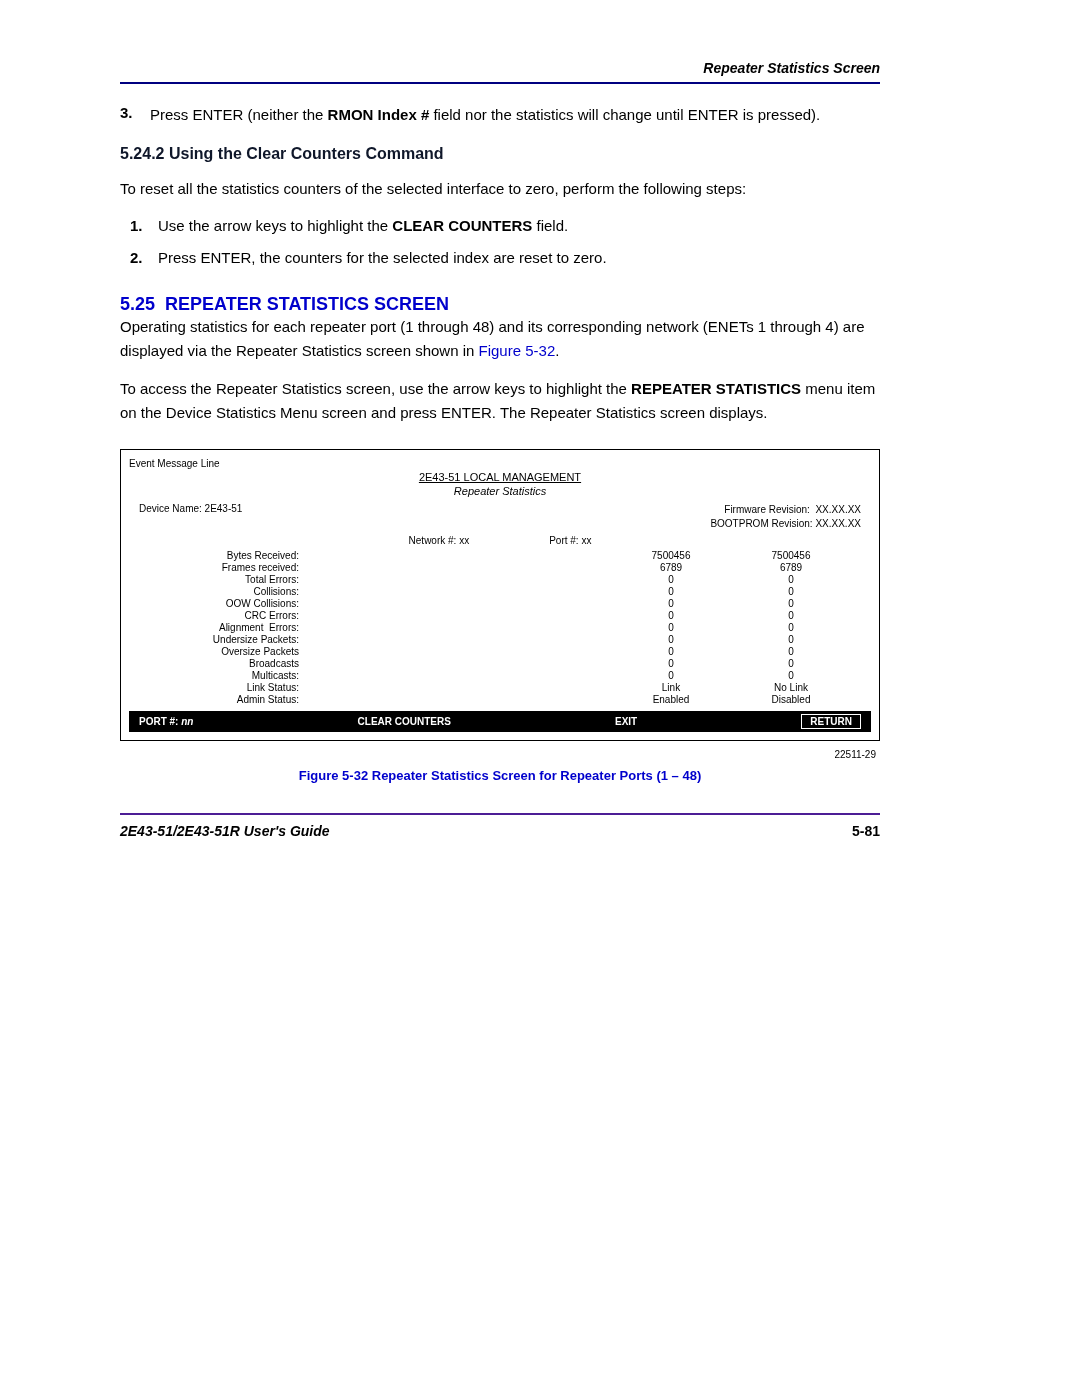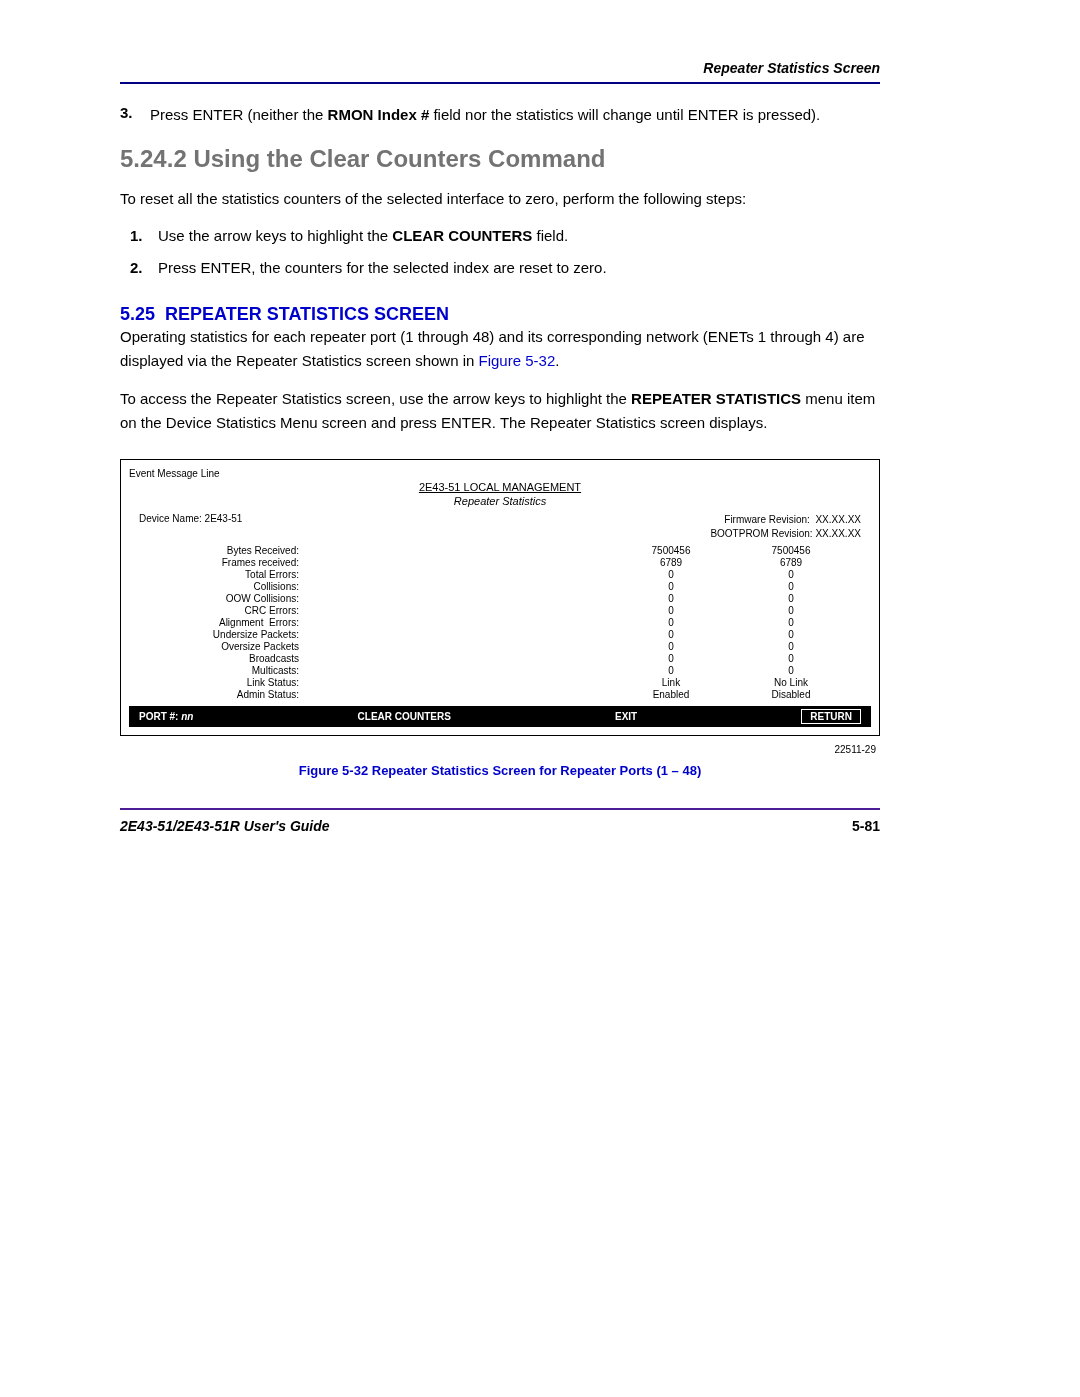--- a/index.html
+++ b/index.html
@@ -52,22 +52,22 @@
     }
 
     .numbered-item .content {
       font-size: 15px;
       line-height: 1.5;
       flex: 1;
     }
 
     
     .section-heading-blue {
-      color: #737373;
-      font-size: 24px;
+      color: #0f172a;
+      font-size: 16px;
       font-weight: bold;
       margin-bottom: 14px;
       margin-top: 10px;
     }
 
     
     .body-text {
       font-size: 15px;
       line-height: 1.6;
       margin-bottom: 14px;
@@ -318,20 +318,24 @@
     <div class="figure-subtitle-center">Repeater Statistics</div>
 
     <div class="figure-device-row">
       <div class="figure-device-left">Device Name: 2E43-51</div>
       <div class="figure-device-right">
         <span>Firmware Revision:</span>&nbsp;&nbsp;<span>XX.XX.XX</span><br>
         <span>BOOTPROM Revision: XX.XX.XX</span>
       </div>
     </div>
 
+    <div class="figure-network-row">
+      <span>Network #:  xx</span>
+      <span>Port #:  xx</span>
+    </div>
 
     <div class="figure-data-section">
       <div class="figure-data-row">
         <div class="figure-data-label">Bytes Received:</div>
         <div class="figure-data-values">
           <span class="figure-data-val">7500456</span>
           <span class="figure-data-val">7500456</span>
         </div>
       </div>
       <div class="figure-data-row">

